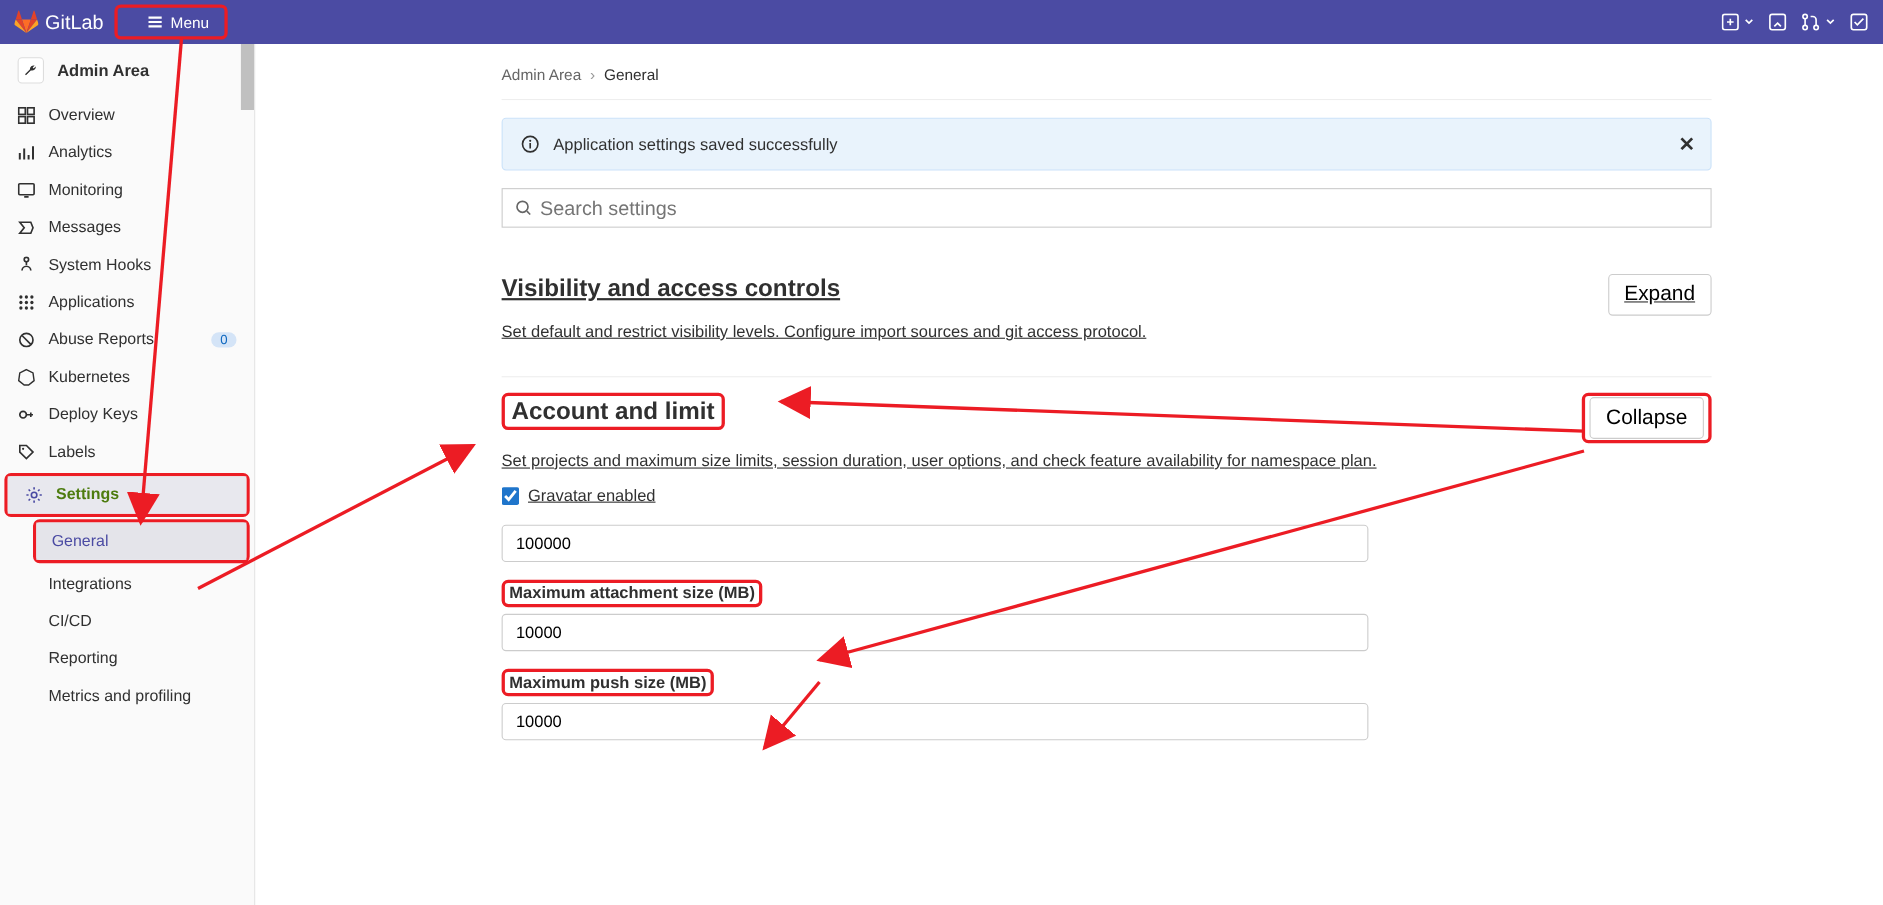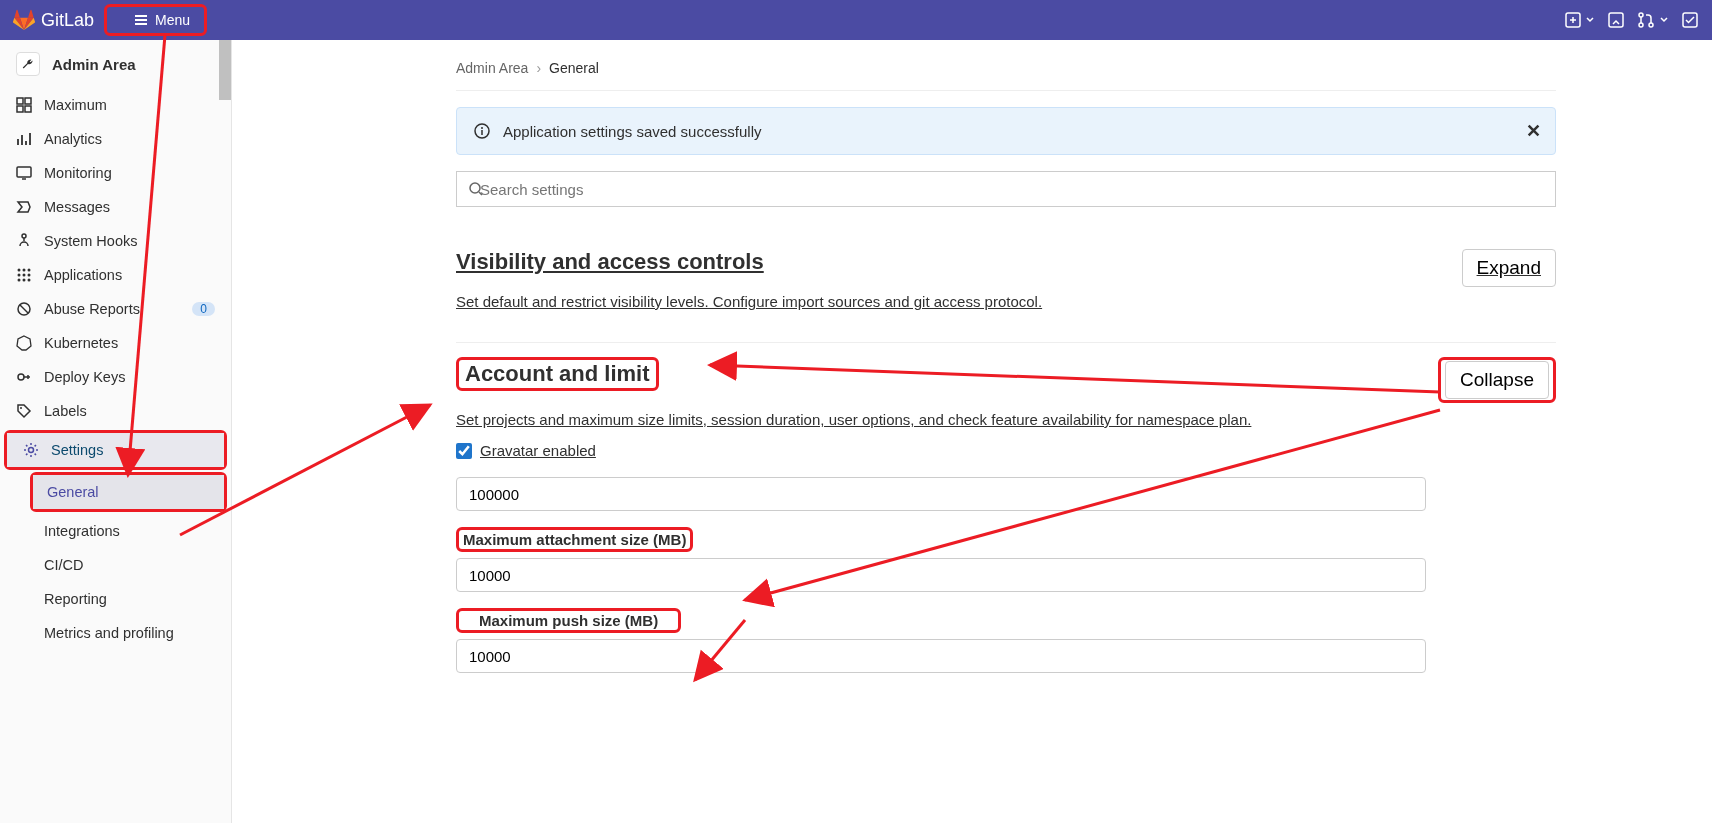--- a/index.html
+++ b/index.html
@@ -23,53 +23,53 @@
   .layout { display: flex; height: calc(100vh - 40px); }
   .sidebar { width: 232px; background: #fafafa; border-right: 1px solid #e5e5e5; overflow-y: auto; flex-shrink: 0; position: relative; }
   .sidebar-scrollbar { position: absolute; right: 0; top: 0; width: 12px; height: 60px; background: #c0c0c0; border-radius: 0; }
   .content { flex: 1; overflow-y: auto; padding: 20px 24px 20px 24px; }
   .content-inner { max-width: 1100px; margin-left: 200px; }
   
   
   .sidebar-header { display: flex; align-items: center; gap: 12px; padding: 12px 16px; font-weight: 600; font-size: 15px; }
   .sidebar-header-icon { width: 24px; height: 24px; background: #fff; border: 1px solid #ddd; border-radius: 4px; display: flex; align-items: center; justify-content: center; }
   .sidebar-item { display: flex; align-items: center; gap: 12px; padding: 9px 16px; cursor: pointer; font-size: 14.5px; color: #303030; }
-  .sidebar-item.active { background: #e8e8ee; color: #0c4a6e; font-weight: 400; }
+  .sidebar-item.active { background: #e8e8ee; color: #4d7c0f; font-weight: 700; }
   .sidebar-item .icon { width: 16px; height: 16px; display: flex; align-items: center; justify-content: center; flex-shrink: 0; }
   .sidebar-badge { background: #d4e4f7; color: #1068bf; border-radius: 10px; padding: 0 8px; font-size: 12px; margin-left: auto; }
   .sidebar-sub { padding-left: 44px !important; }
   .sidebar-sub.active { background: #e4e4ea; color: #4b4ba3; font-weight: 500; }
   
   
   .breadcrumb { display: flex; align-items: center; gap: 8px; color: #666; font-size: 14px; margin-bottom: 16px; padding-bottom: 14px; border-bottom: 1px solid #eee; }
   .breadcrumb .sep { color: #999; }
   .breadcrumb .current { color: #303030; font-weight: 500; }
   
   
   .alert { background: #e9f3fc; border: 1px solid #cbe2f9; border-radius: 4px; padding: 14px 16px; display: flex; align-items: center; gap: 12px; margin-bottom: 16px; font-size: 15px; color: #303030; position: relative; }
   .alert .close { position: absolute; right: 14px; top: 12px; cursor: pointer; font-size: 18px; font-weight: bold; }
   
   
   .search-settings-wrap { position: relative; margin-bottom: 28px; }
-  .search-settings { width: 100%; border: 1px solid #ccc; border-radius: 0; height: 36px; padding: 0 12px 0 23px; font-size: 15px; }
+  .search-settings { width: 100%; border: 1px solid #ccc; border-radius: 0; height: 36px; padding: 0 12px 0 34px; font-size: 18px; }
   .search-settings-wrap .mag { position: absolute; left: 12px; top: 10px; color: #666; }
   
   
   .section { border-bottom: 1px solid #eee; padding: 14px 0 24px 0; text-decoration: underline; }
   .section-head { display: flex; align-items: flex-start; justify-content: space-between; margin-bottom: 6px; }
   .section-title { font-size: 22px; font-weight: 600; color: #303030; }
   .section-desc { font-size: 15px; color: #303030; margin-bottom: 8px; }
   .btn-outline { border: 1px solid #ccc; background: #fff; border-radius: 4px; padding: 7px 14px; font-size: 19px; cursor: pointer; }
   
   
   .form-check { display: flex; align-items: center; gap: 8px; margin: 14px 0 18px 0; font-size: 15px; }
   .form-check input[type=checkbox] { width: 16px; height: 16px; accent-color: #1f75cb; }
   .form-group { margin-bottom: 16px; }
   .form-label { font-weight: 600; font-size: 15px; display: block; margin-bottom: 6px; }
-  .form-input { width: 970px; max-width: 100%; border: 1px solid #ccc; border-radius: 4px; height: 34px; padding: 0 12px; font-size: 15px; }
+  .form-input { width: 788px; max-width: 100%; border: 1px solid #ccc; border-radius: 4px; height: 34px; padding: 0 12px; font-size: 15px; }
   
   
   .hl { border: 3px solid #ec1c24; border-radius: 6px; display: inline-block; position: relative; }
   .hl-pad-sm { padding: 1px 4px; }
   .hl-pad-md { padding: 1px 6px; text-align: center; }
   
   svg.arrow { position: absolute; pointer-events: none; z-index: 500; overflow: visible; }
 </style>
 </head>
 <body>
@@ -145,21 +145,21 @@
 
     <div class="sidebar-item">
       <span class="icon">
           <svg width="16" height="16" viewBox="0 0 16 16">
             <rect x="1" y="1" width="6" height="6" fill="none" stroke="#303030" stroke-width="1.5"></rect>
             <rect x="9" y="1" width="6" height="6" fill="none" stroke="#303030" stroke-width="1.5"></rect>
             <rect x="1" y="9" width="6" height="6" fill="none" stroke="#303030" stroke-width="1.5"></rect>
             <rect x="9" y="9" width="6" height="6" fill="none" stroke="#303030" stroke-width="1.5"></rect>
           </svg>
         </span>
-      <span>Maximum</span>
+      <span>Overview</span>
     </div>
     <div class="sidebar-item">
       <span class="icon">
           <svg width="16" height="16" viewBox="0 0 16 16">
             <path d="M2 14V8m4 6V4m4 10V10m4 4V2" stroke="#303030" stroke-width="1.8"></path>
           </svg>
         </span>
       <span>Analytics</span>
     </div>
     <div class="sidebar-item">
@@ -333,21 +333,21 @@
       <div class="form-group">
         <span class="hl hl-pad-sm" id="attachment-anchor">
           <label class="form-label" style="display:inline;margin:0;">Maximum attachment size (MB)</label>
         </span>
         <div style="height:6px;"></div>
         <input class="form-input" type="text" value="10000" style="">
       </div>
 
       <div class="form-group">
         <span class="hl hl-pad-sm" id="push-anchor">
-          <label class="form-label" style="display:inline;margin:16px;">Maximum push size (MB)</label>
+          <label class="form-label" style="display:inline;margin:0;">Maximum push size (MB)</label>
         </span>
         <div style="height:6px;"></div>
         <input class="form-input" type="text" value="10000" style="">
       </div>
     </div>
     </div>
   </div>
 </div>
 
 <svg class="arrow" style="left:0;top:0;width:1560px;height:780px;">

